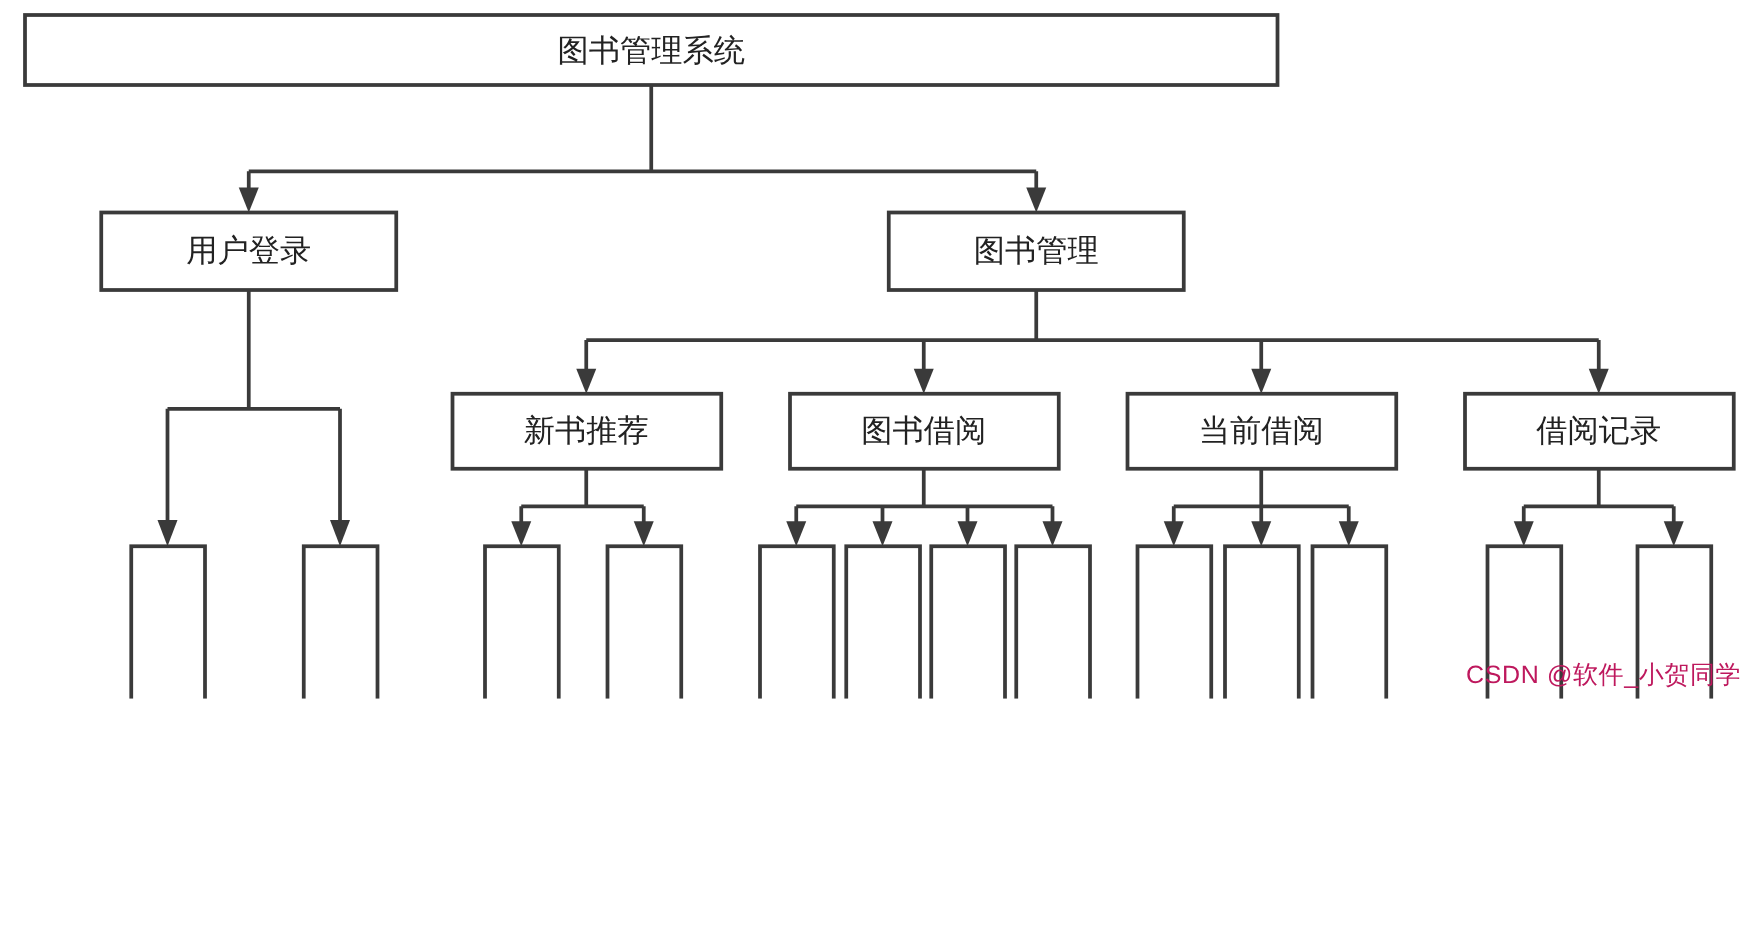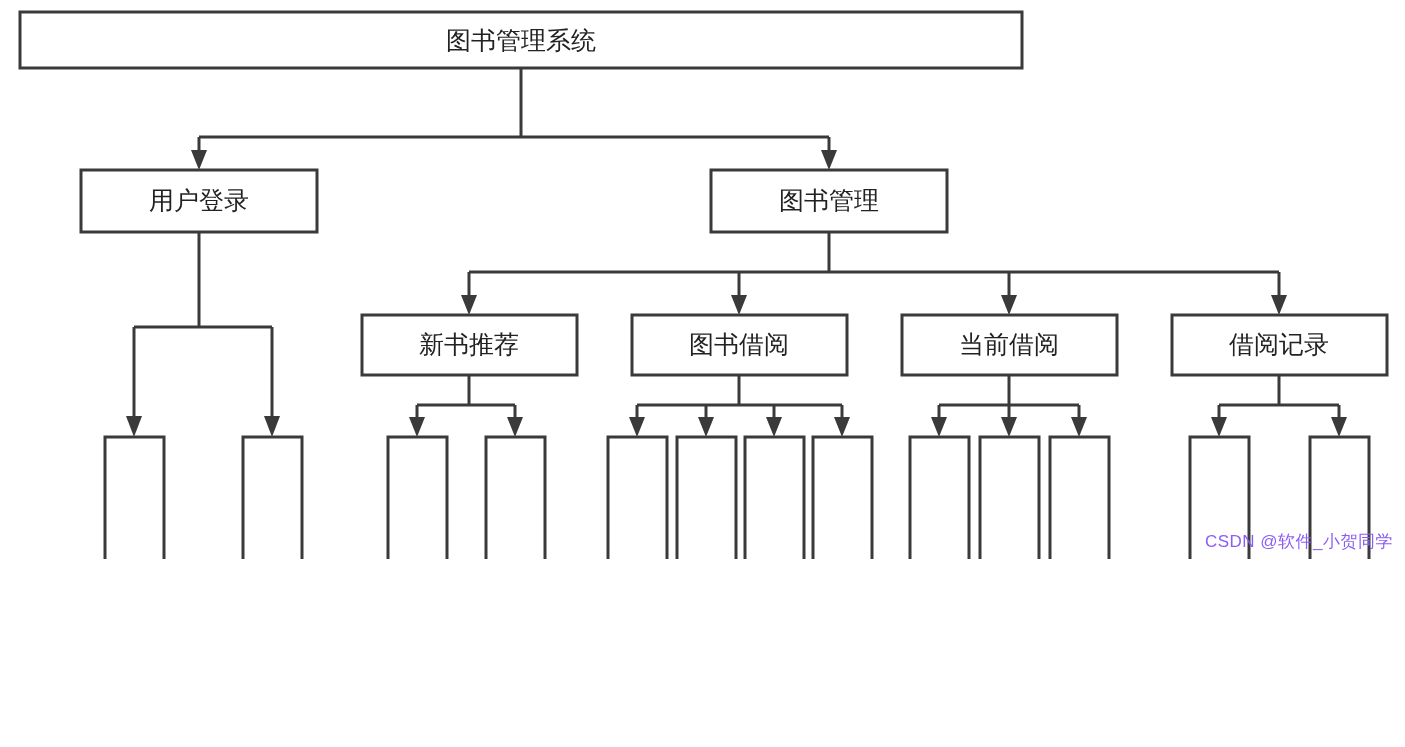--- a/index.html
+++ b/index.html
@@ -46,22 +46,22 @@
     font-family:"Liberation Sans","DejaVu Sans",sans-serif;
     font-size:25px;
     text-anchor:middle;
     dominant-baseline:middle;
   }
   .watermark{
     position:absolute;
     right:12px;
     bottom:6px;
     font-family:"Liberation Sans","DejaVu Sans",sans-serif;
-    font-size:17px;
-    color:#8b5cf6;
+    font-size:20px;
+    color:#be185d;
     letter-spacing:0.5px;
     white-space:nowrap;
     pointer-events:none;
   }
   
   .vlabel{
     position:absolute;
     display:flex;
     align-items:flex-start;
     justify-content:center;

